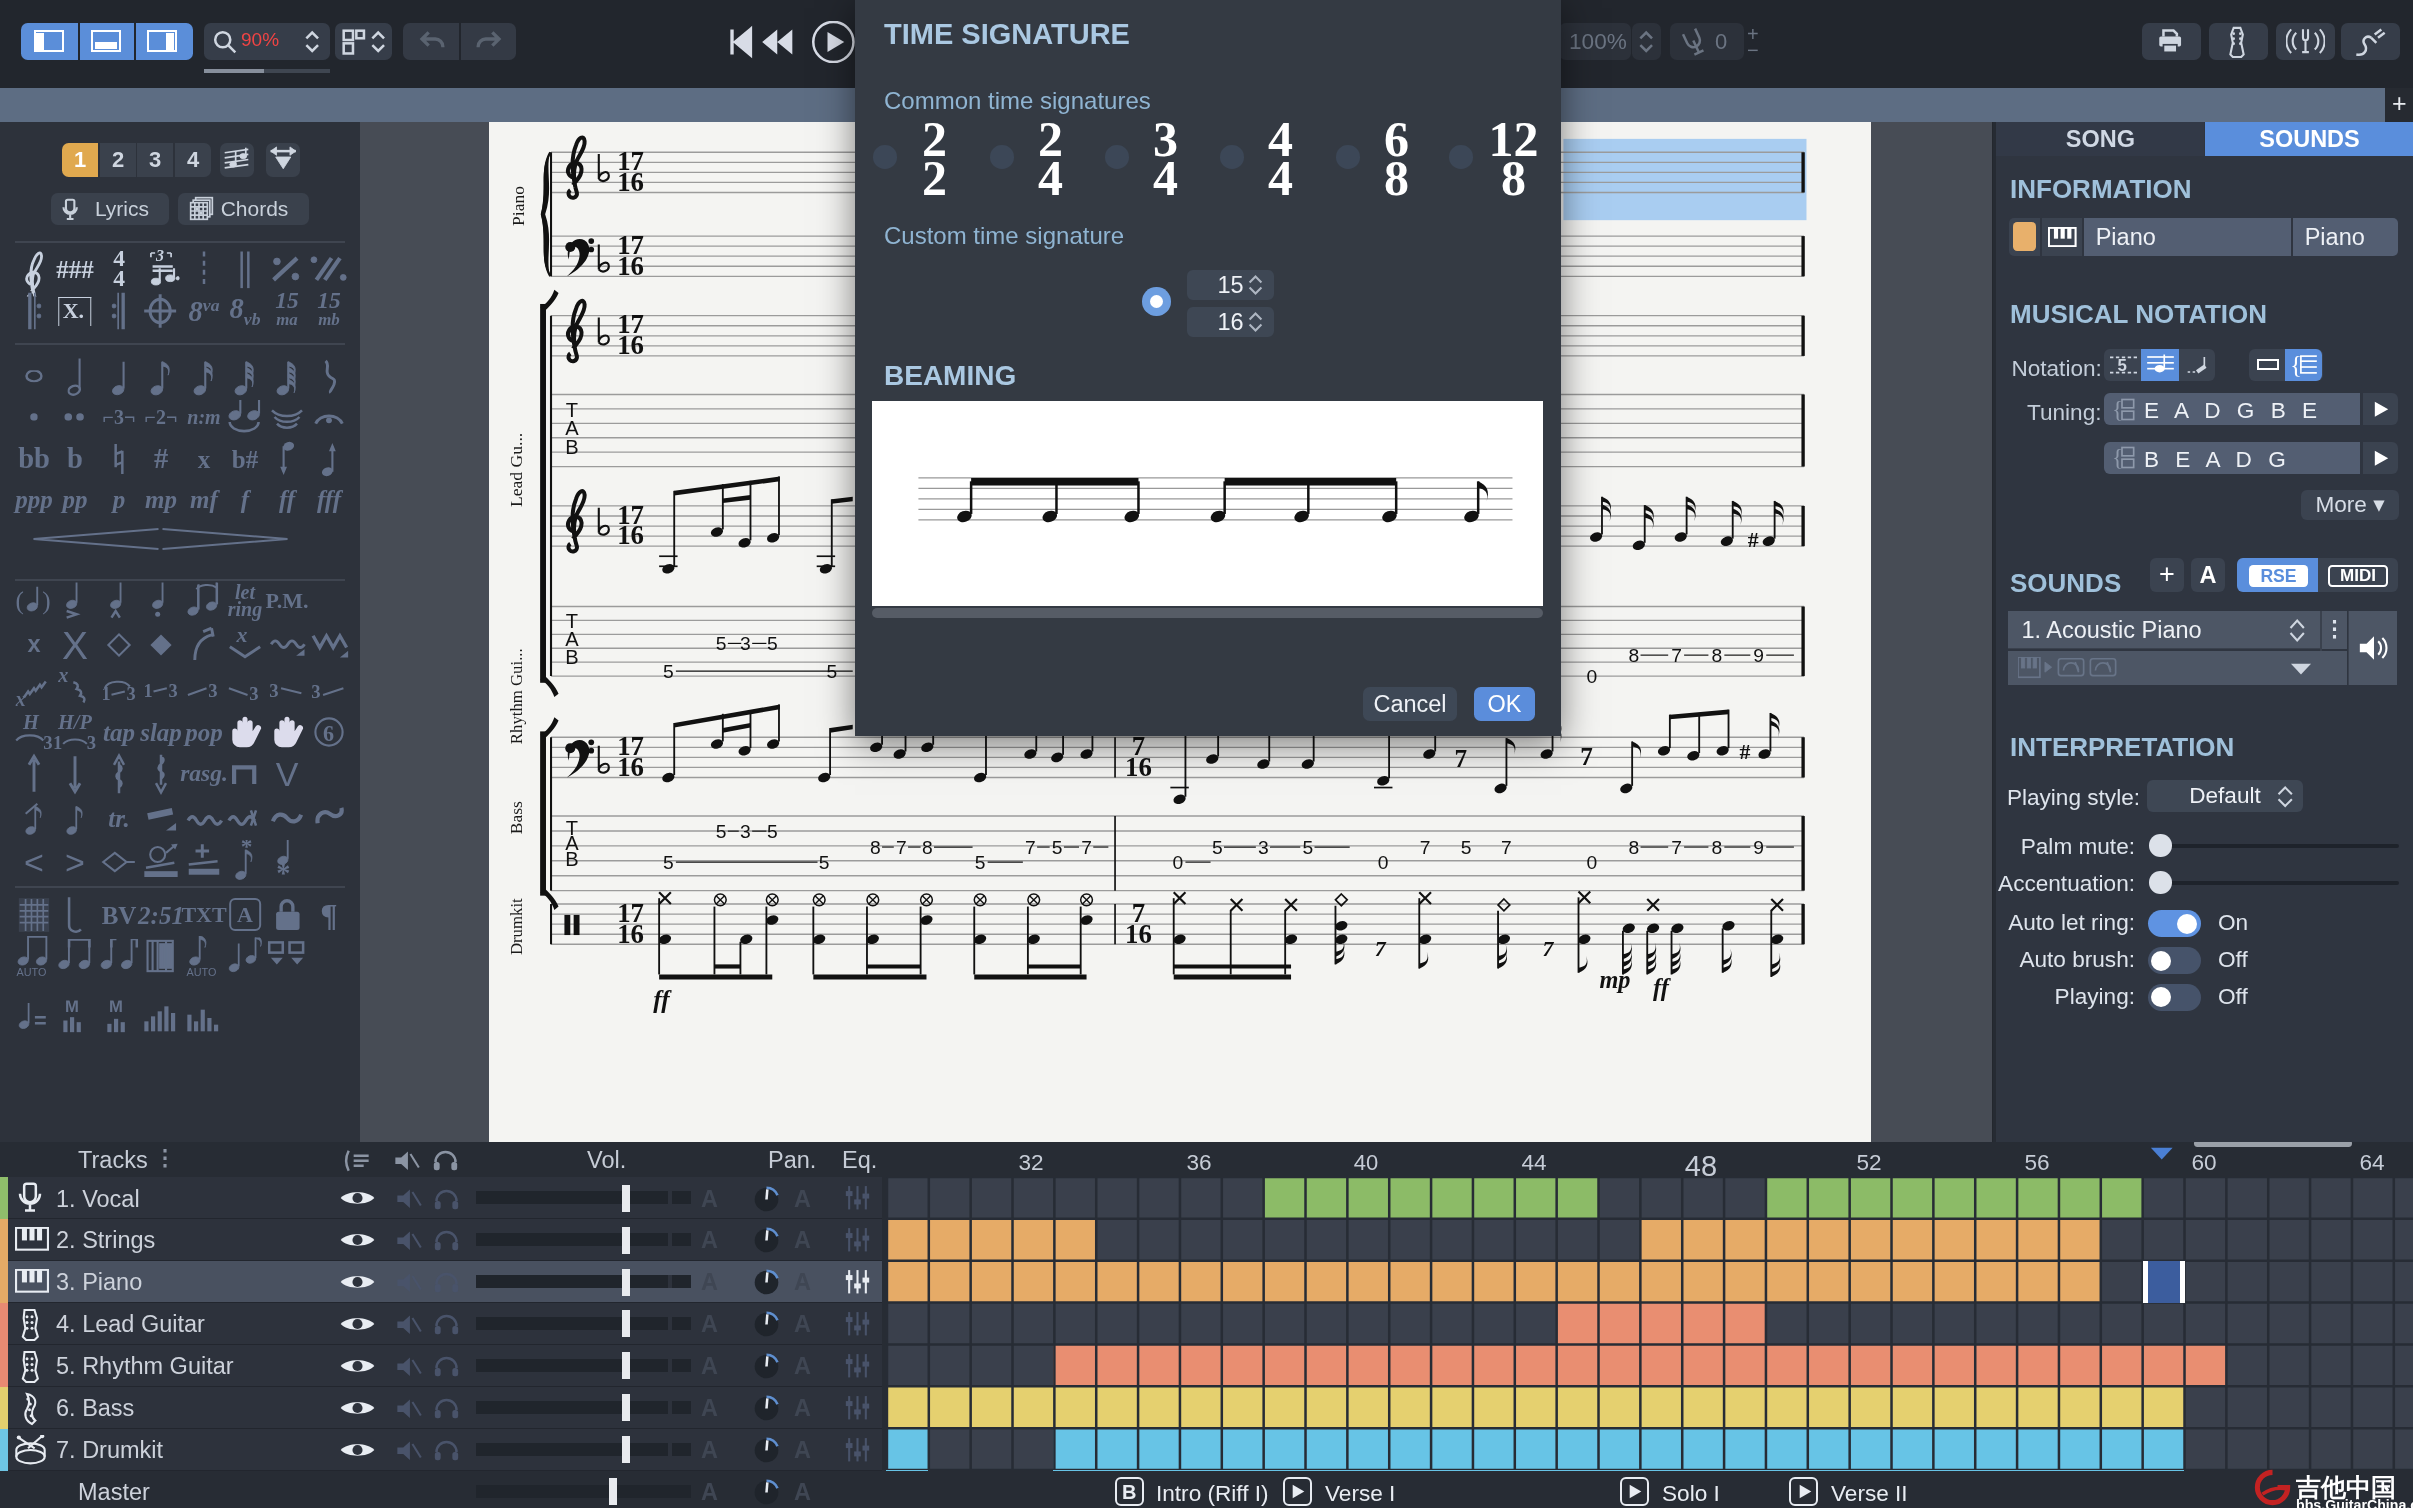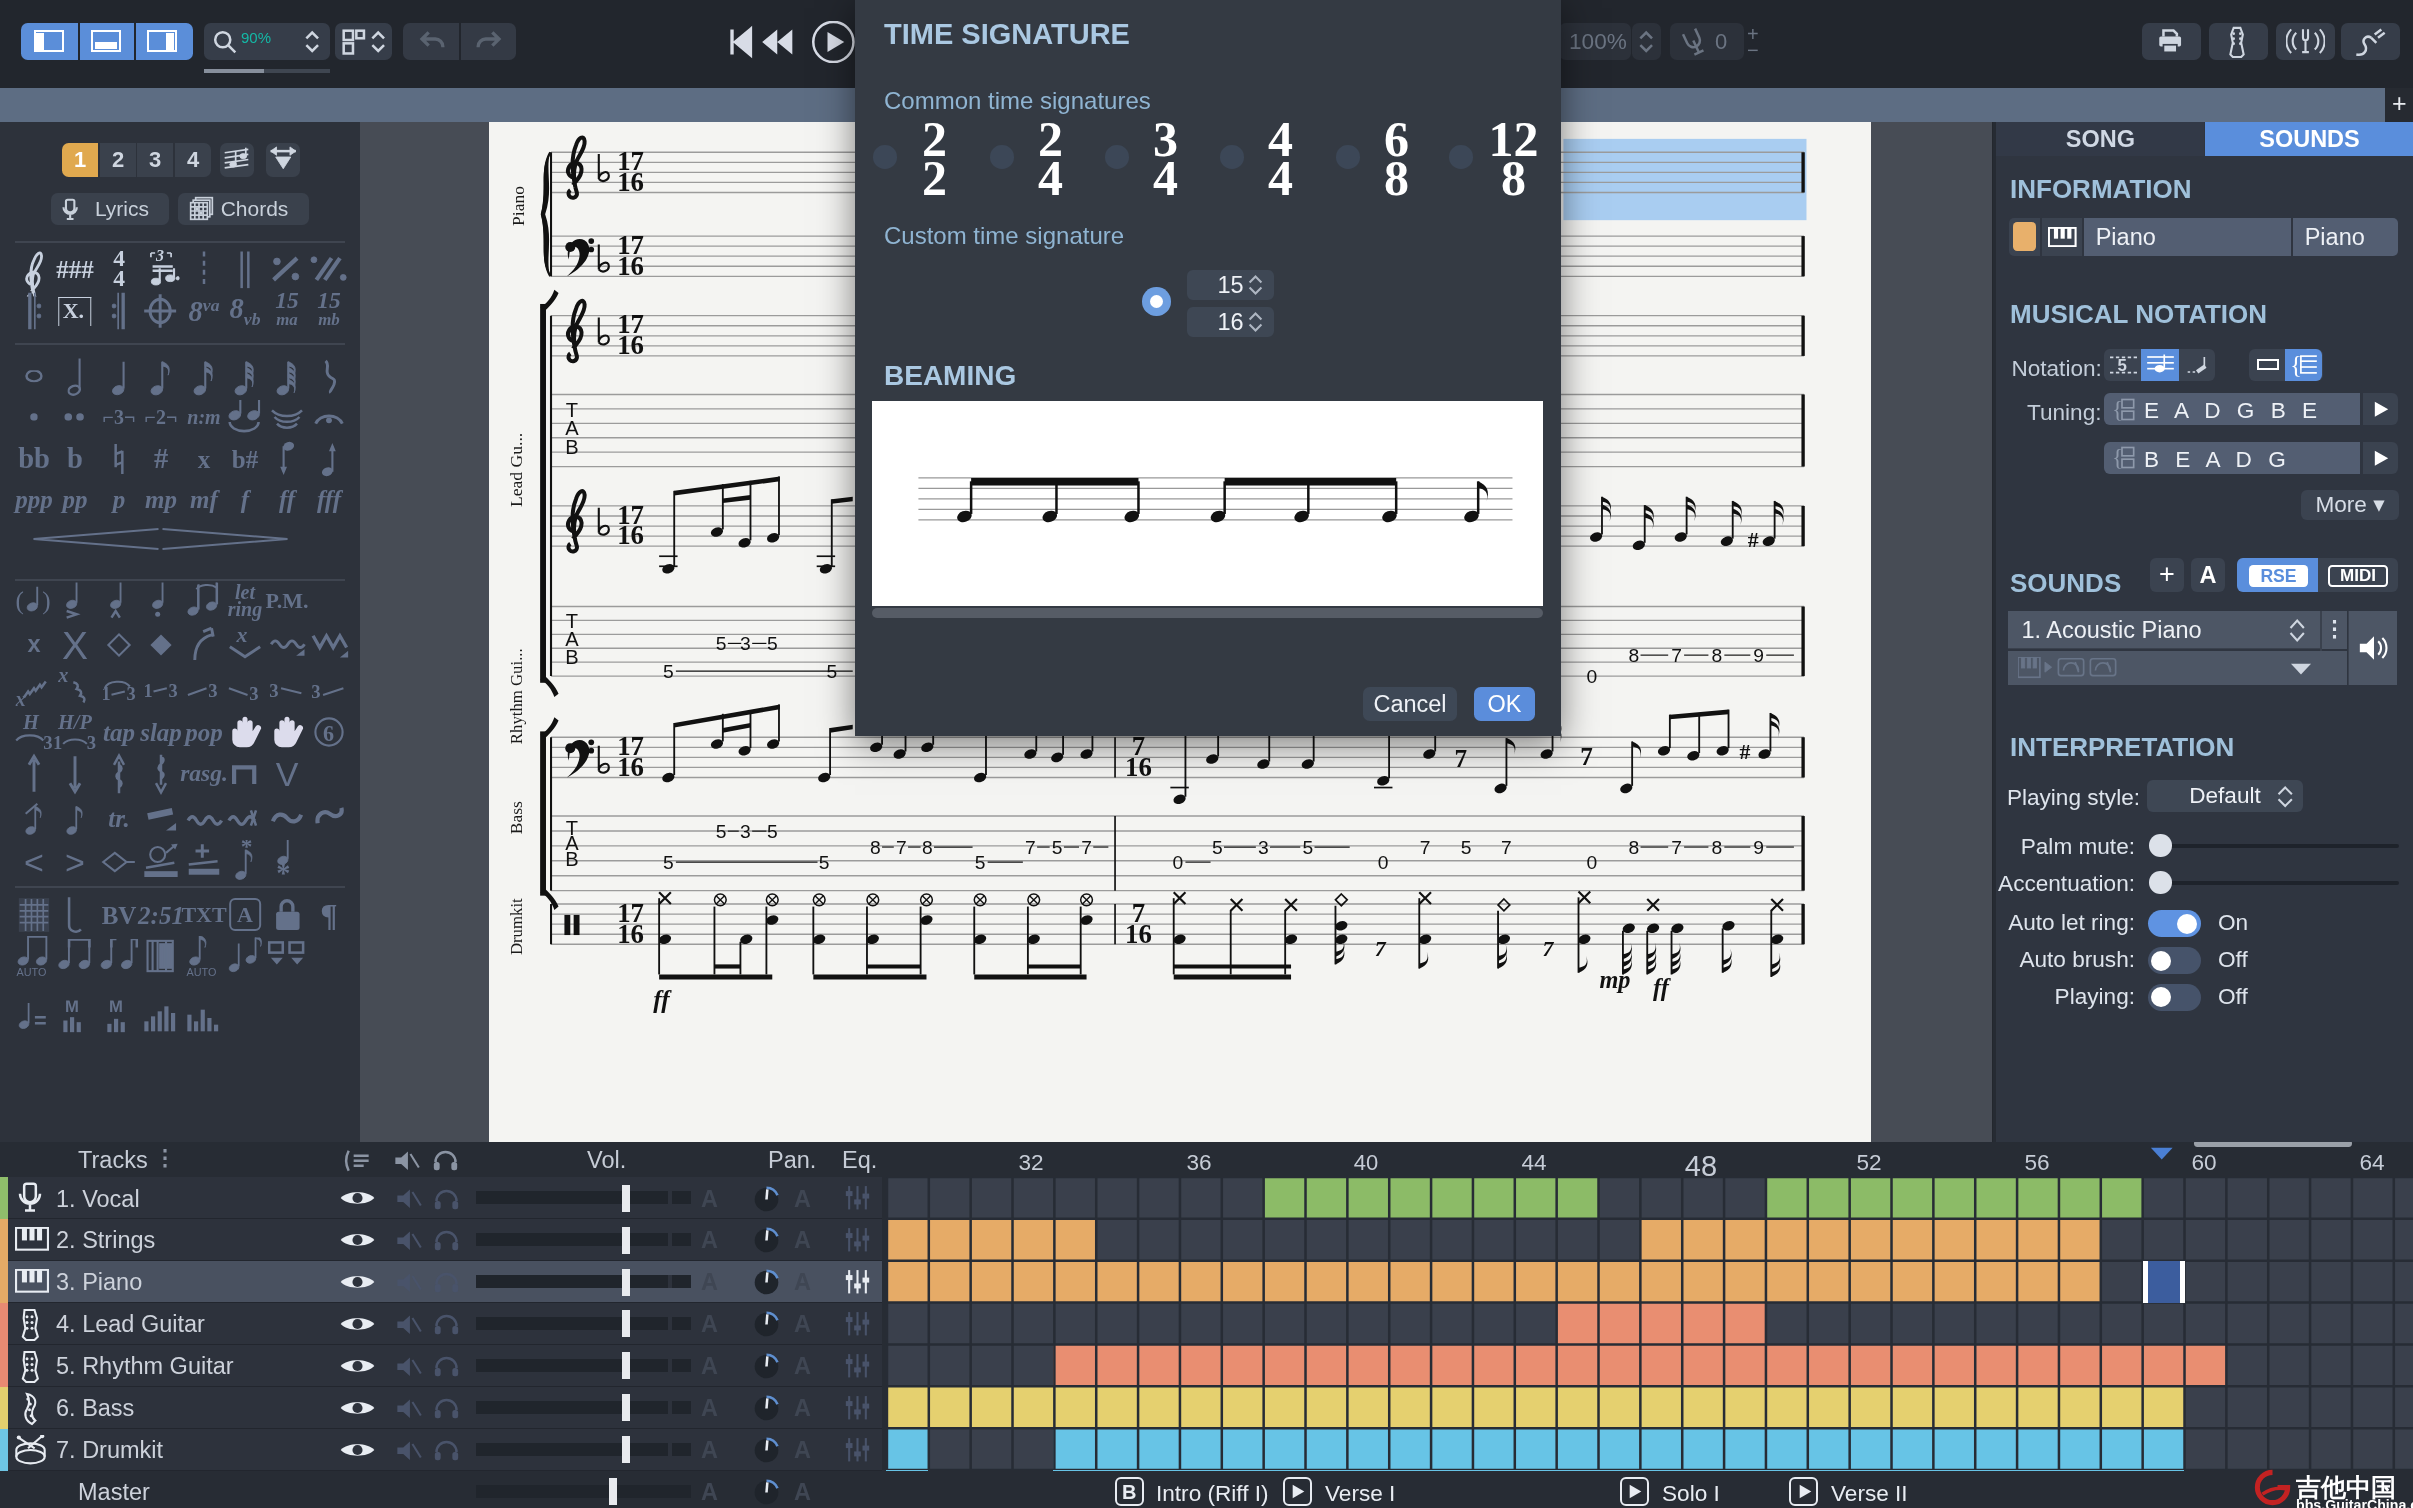--- a/index.html
+++ b/index.html
@@ -24,21 +24,21 @@
 <div class="ab" style="left:36px;top:33px;width:8.4px;height:17px;background:#fff"></div>
 <div class="ab" style="left:91px;top:30px;width:30px;height:22px;border:2.5px solid #fff"></div>
 <div class="ab" style="left:95px;top:42px;width:22px;height:6.7px;background:#fff"></div>
 <div class="ab" style="left:147px;top:30px;width:30px;height:22px;border:2.5px solid #fff"></div>
 <div class="ab" style="left:166px;top:33px;width:8.4px;height:17px;background:#fff"></div>
 <div class="btn" style="left:204px;top:22.6px;width:126px;height:37px"></div>
 <svg class="ab" style="left:211px;top:28px" width="28.5" height="28.5" viewBox="0 0 34 34">
       <circle cx="14" cy="14" r="9" class="ic"></circle>
       <line x1="21" y1="21" x2="29" y2="29" class="ic"></line>
     </svg>
-<div class="ab" style="left:241px;top:28.5px;color:#14b8a6;font-size:15px">90%</div>
+<div class="ab" style="left:241px;top:28.5px;color:#ef4444;font-size:19px">90%</div>
 <svg class="ab" style="left:303px;top:30px" width="18.4" height="23.5" viewBox="0 0 22 28">
       <path d="M4,10 11,3 18,10" class="ic"></path>
       <path d="M4,18 11,25 18,18" class="ic"></path>
     </svg>
 <div class="ab" style="left:204px;top:69px;width:60px;height:4.2px;background:#878f9c"></div>
 <div class="ab" style="left:264px;top:69px;width:66px;height:4.2px;background:#3f4651"></div>
 <div class="btn" style="left:335px;top:22.6px;width:57px;height:37px"></div>
 <svg class="ab" style="left:342px;top:28.5px" width="27" height="27" viewBox="0 0 32 32">
       <rect x="2" y="2" width="11" height="11" class="ic" stroke-width="2.5"></rect>
       <rect x="17" y="2" width="9" height="9" class="ic" stroke-width="2.5"></rect>

